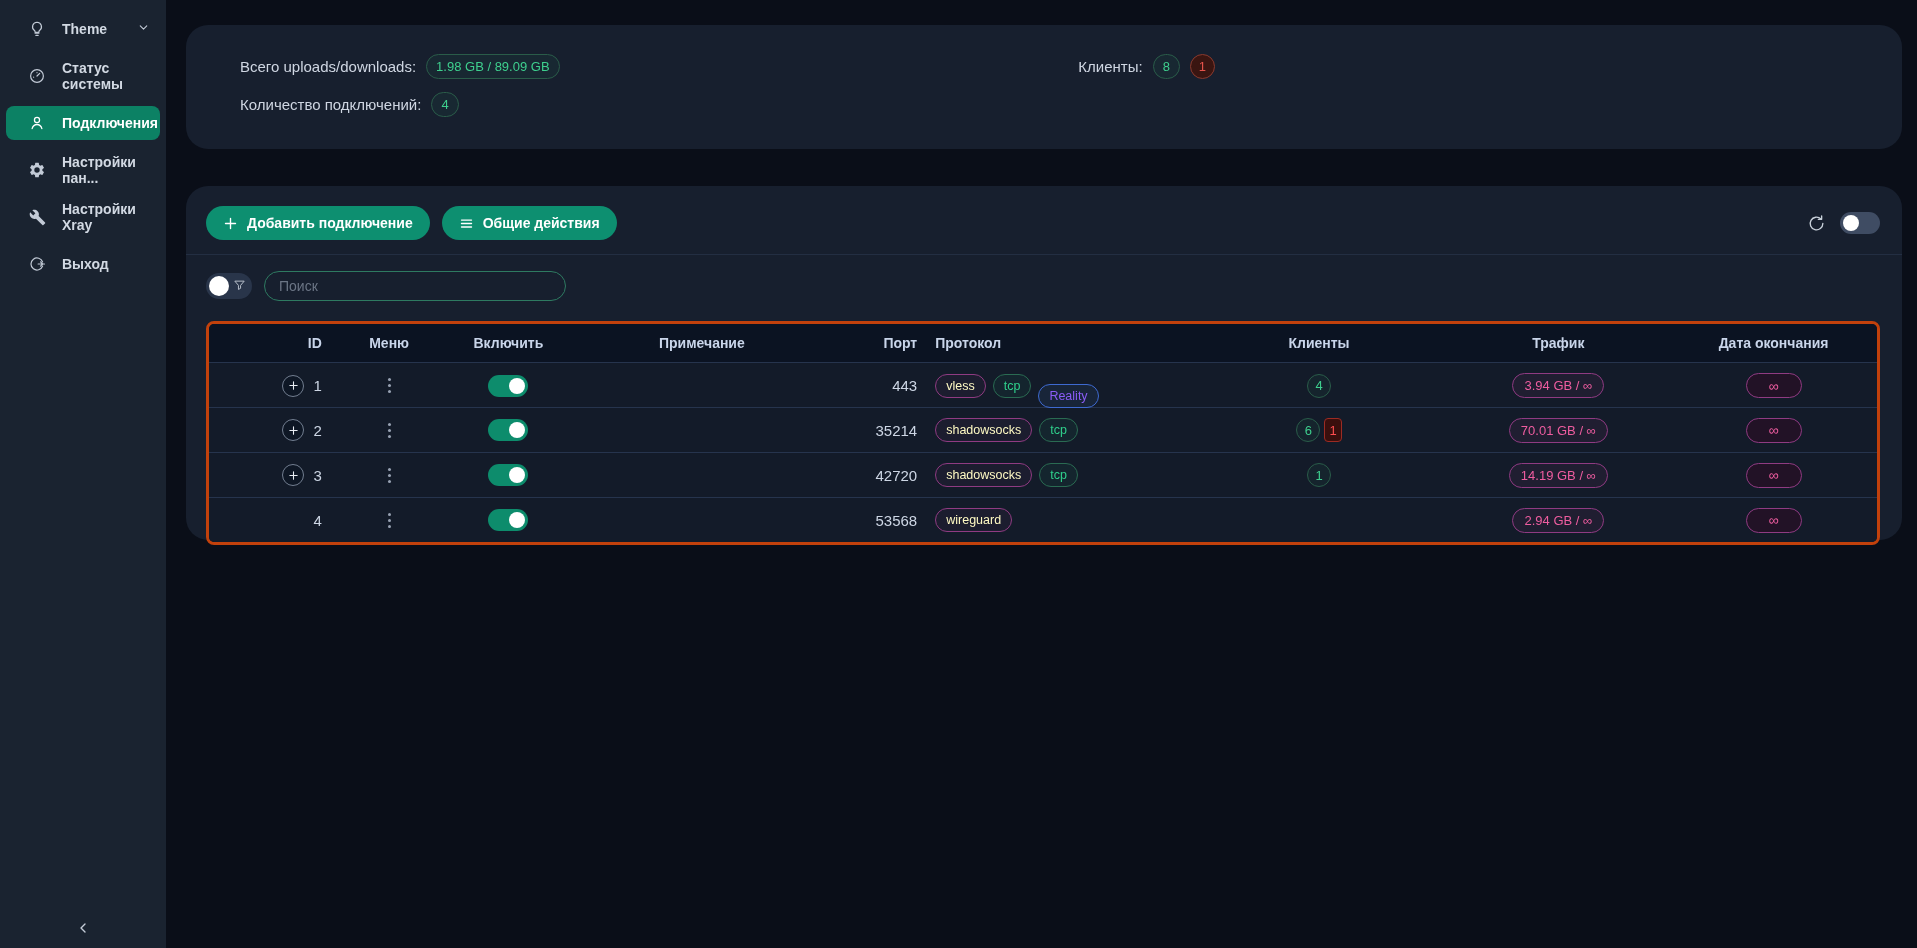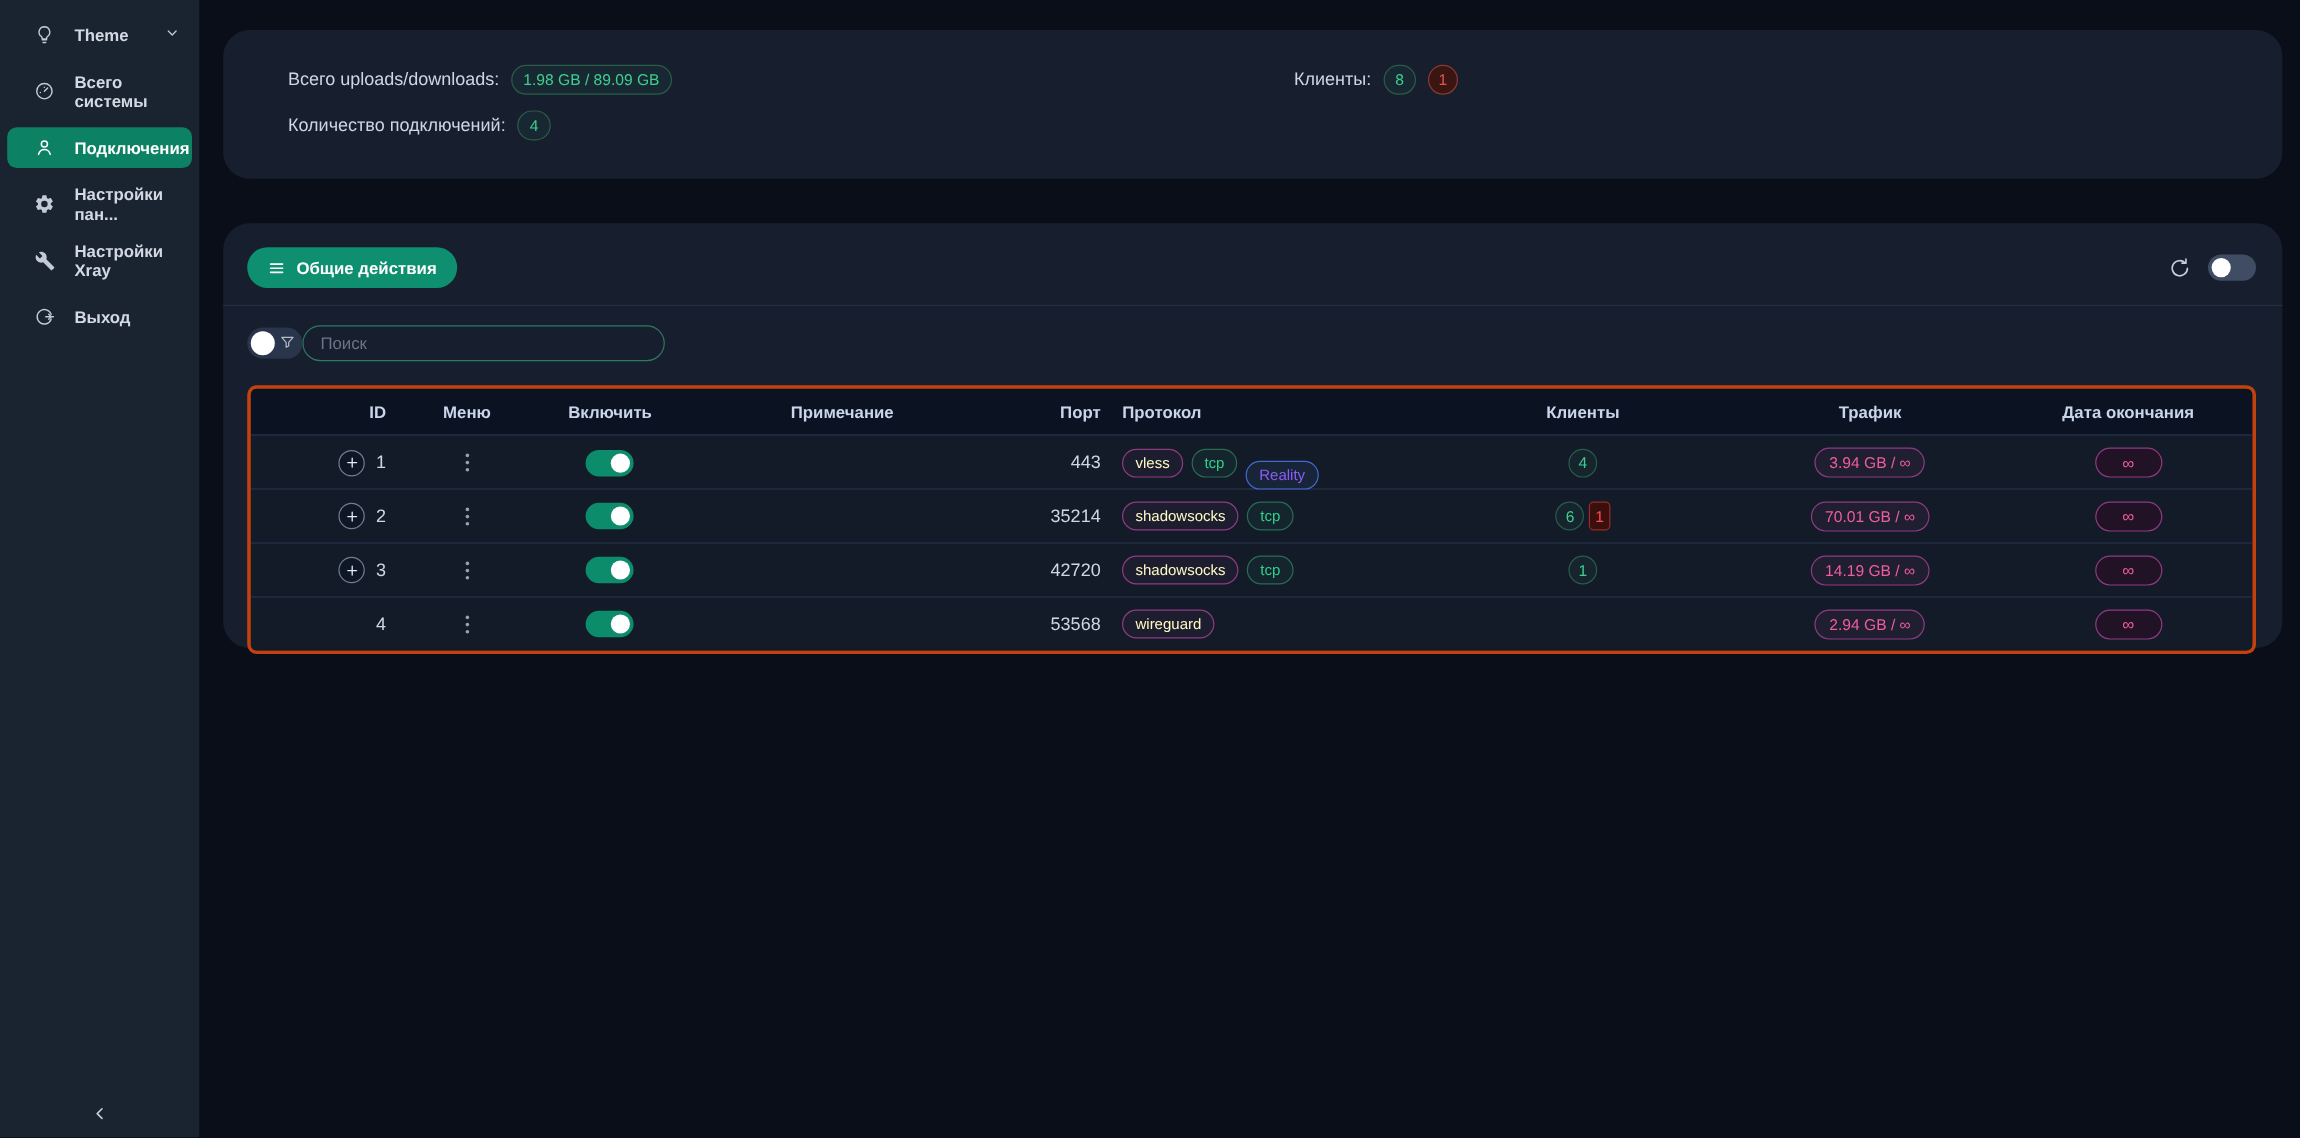--- a/index.html
+++ b/index.html
@@ -53,21 +53,21 @@
   .btn {
     display:inline-flex; align-items:center; gap:9px; height:34px; padding:0 17px;
     background:#0d8f70; color:#fff; border:none; border-radius:17px;
     font-size:14px; font-weight:600; font-family:"Liberation Sans",sans-serif; cursor:pointer;
     margin-right:12px;
   }
   .btn svg { stroke:#fff; }
   .toolbar-right { margin-left:auto; display:flex; align-items:center; gap:14px; }
   .divider { border-top:1px solid #232e42; margin:14px -22px 0 -20px; }
   
-  .search-row { display:flex; align-items:center; margin-top:16px; gap:0; }
+  .search-row { display:flex; align-items:center; margin-top:16px; gap:12px; }
   .switch { position:relative; border-radius:13px; cursor:pointer; flex:none; }
   .switch .knob { position:absolute; top:3px; left:3px; background:#fff; border-radius:50%; }
   .sw-filter { width:46px; height:26px; background:#29354a; }
   .sw-filter .knob { width:20px; height:20px; }
   .sw-filter .fico { position:absolute; right:5px; top:5px; }
   .sw-plain { width:40px; height:22px; background:#3f4c63; }
   .sw-plain .knob { width:16px; height:16px; }
   .sw-row { width:40px; height:22px; background:#0d8c6c; }
   .sw-row .knob { width:16px; height:16px; left:auto; right:3px; }
   .search-input {
@@ -137,21 +137,21 @@
         </svg>
     </span>
   </div>
   <div class="side-item">
     <span class="s-ico">
       <svg width="18" height="18" viewBox="0 0 24 24" fill="none" stroke-width="1.6" stroke-linecap="round">
           <circle cx="12" cy="12" r="8.5"></circle>
           <path d="M12 12l3.6-3.6M7.5 13.5h.01M12 7.5v.01"></path>
         </svg>
     </span>
-    <span>Всего системы</span>
+    <span>Статус системы</span>
   </div>
   <div class="side-item active">
     <span class="s-ico">
       <svg width="18" height="18" viewBox="0 0 24 24" fill="none" stroke-width="1.7" stroke-linecap="round">
           <circle cx="12" cy="8" r="3.4"></circle>
           <path d="M5.5 19.5c1-3.6 3.5-5.5 6.5-5.5s5.5 1.9 6.5 5.5"></path>
         </svg>
     </span>
     <span>Подключения</span>
   </div>
@@ -204,20 +204,26 @@
       <div class="stat-line">
         <span>Клиенты:</span>
         <span class="pill-stat">8</span>
         <span class="badge-red-circle">1</span>
       </div>
     </div>
   </div>
 
   <div class="card panel-card">
     <div class="toolbar-row">
+      <button class="btn">
+        <svg width="15" height="15" viewBox="0 0 24 24" fill="none" stroke-width="2.2" stroke-linecap="round">
+            <path d="M12 4v16M4 12h16"></path>
+          </svg>
+        <span>Добавить подключение</span>
+      </button>
       <button class="btn">
         <svg width="15" height="15" viewBox="0 0 24 24" fill="none" stroke-width="2.2" stroke-linecap="round">
             <path d="M4 6.5h16M4 12h16M4 17.5h16"></path>
           </svg>
         <span>Общие действия</span>
       </button>
       <div class="toolbar-right">
         <span class="ref-btn">
           <svg width="19" height="19" viewBox="0 0 24 24" fill="none" stroke="#c8d0da" stroke-width="1.7" stroke-linecap="round" stroke-linejoin="round">
               <path d="M20 12a8 8 0 1 1-2.4-5.7"></path>

